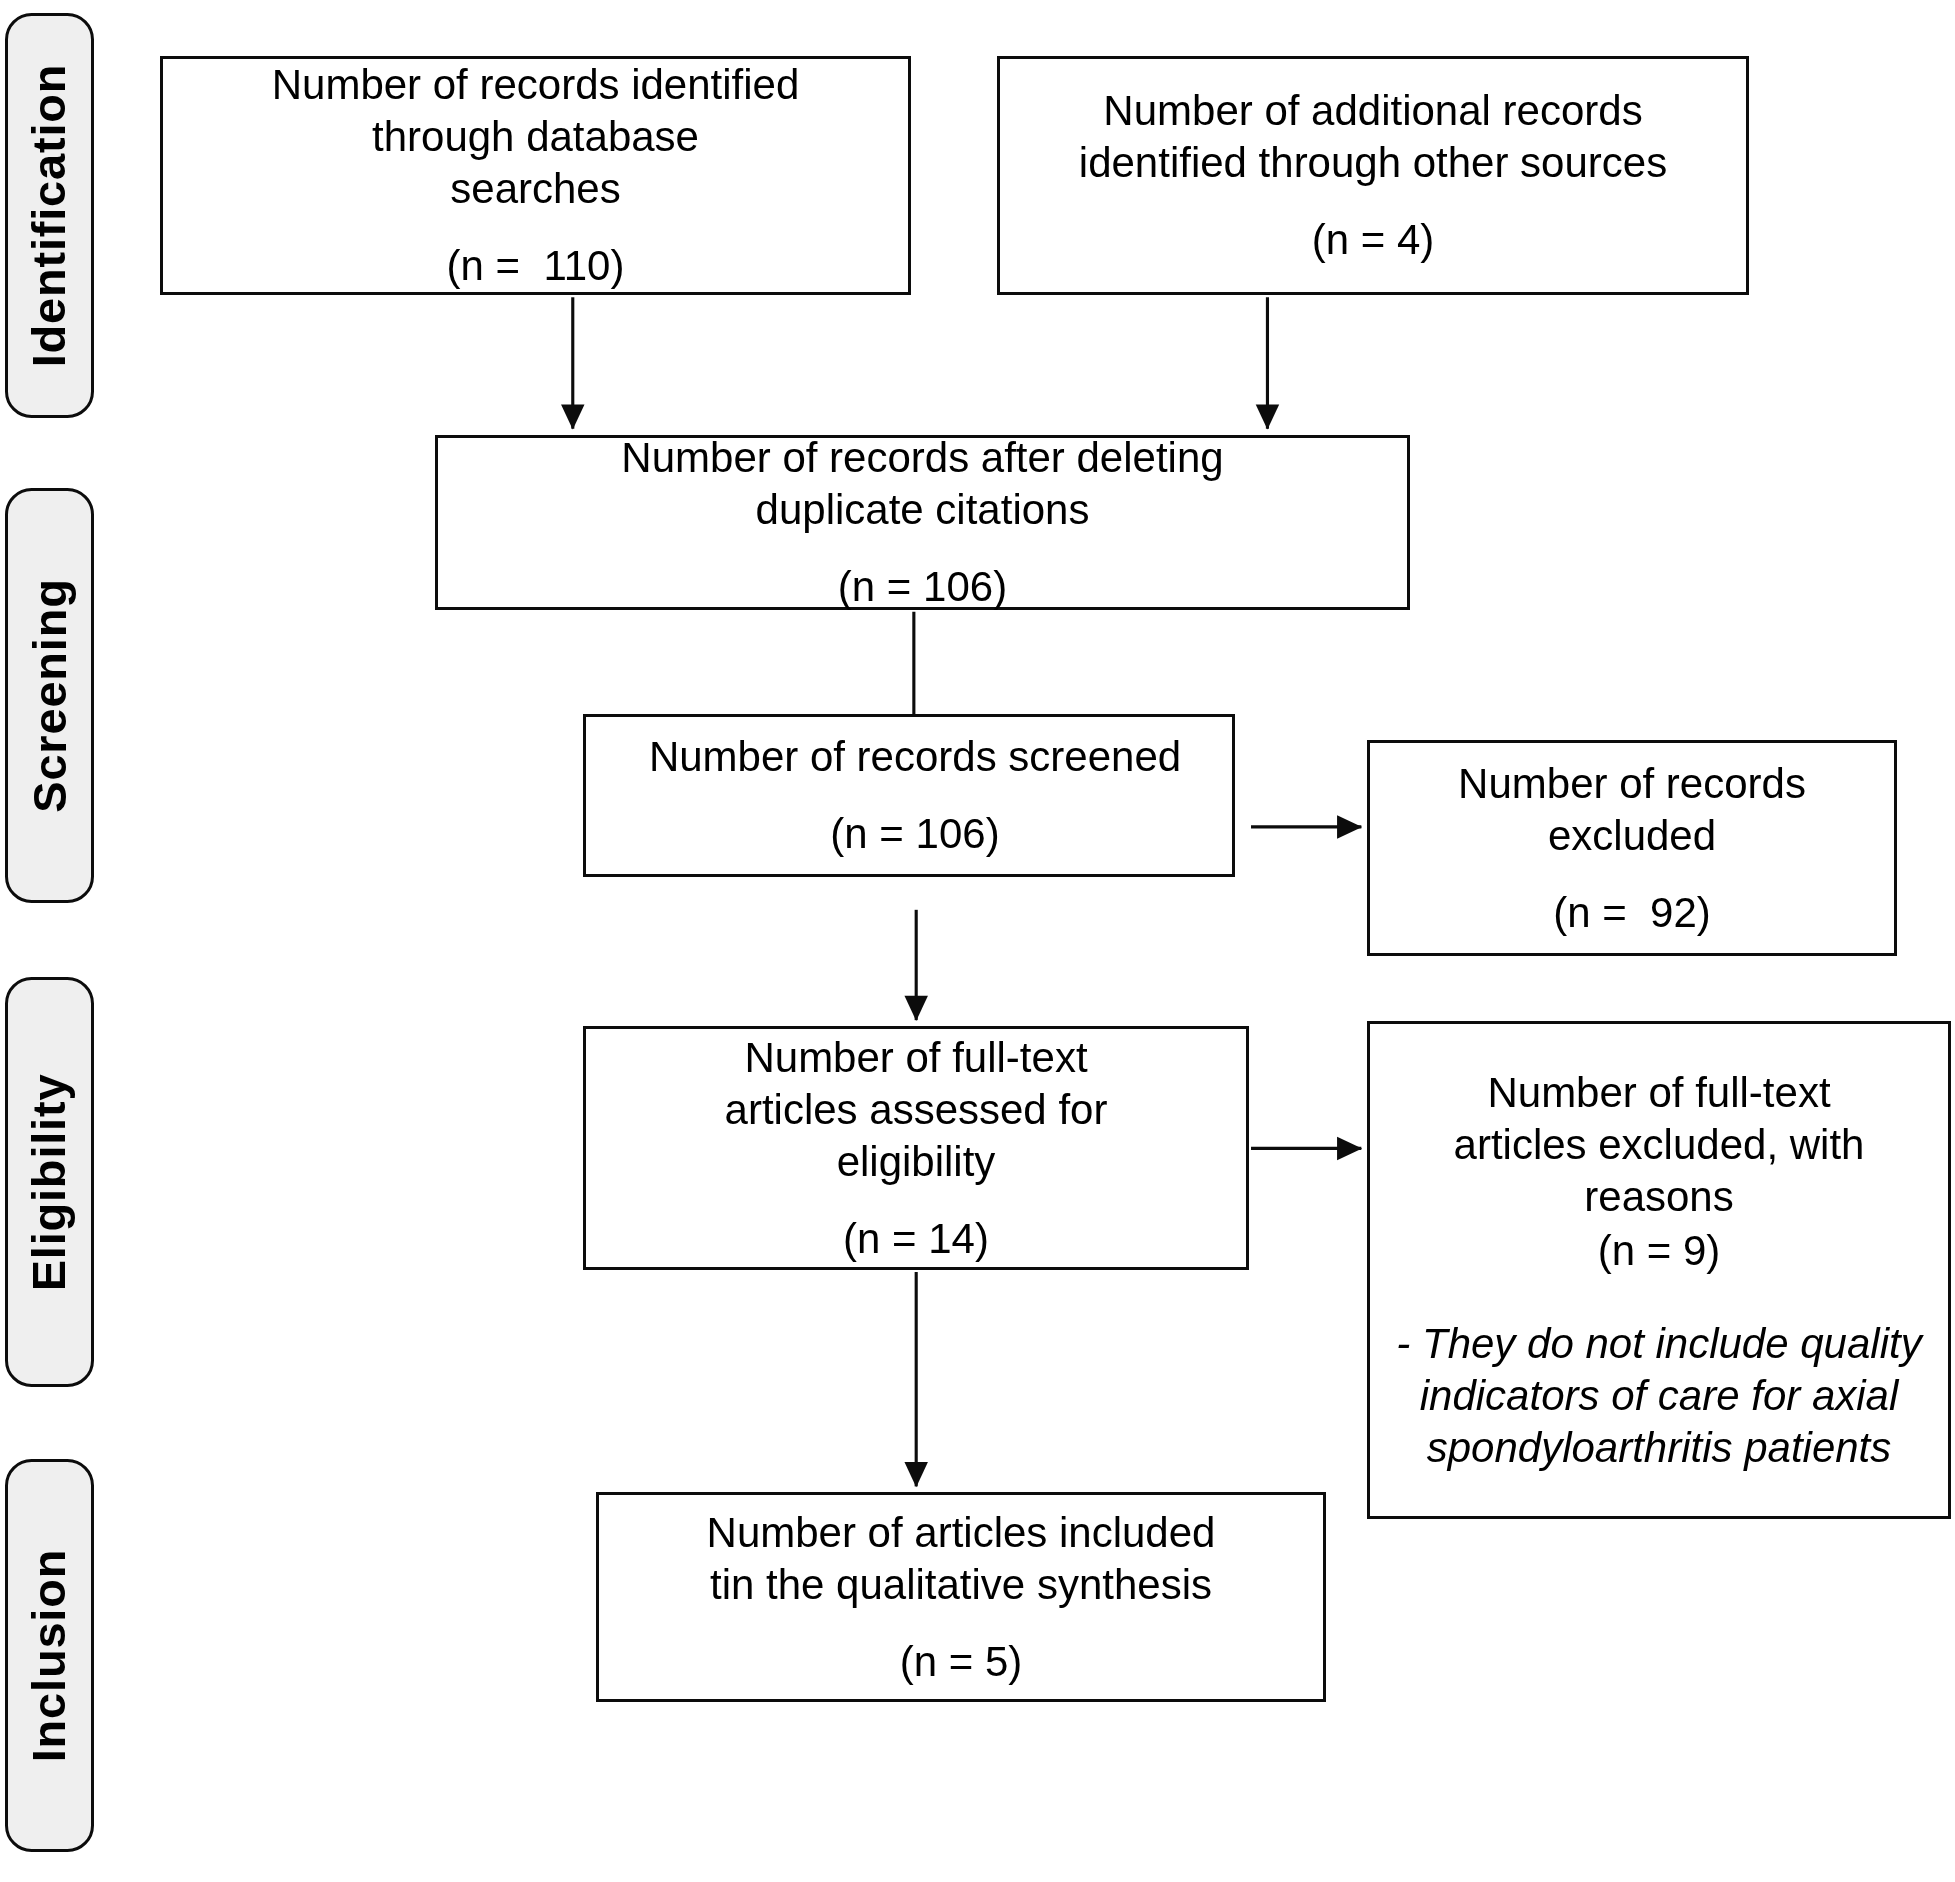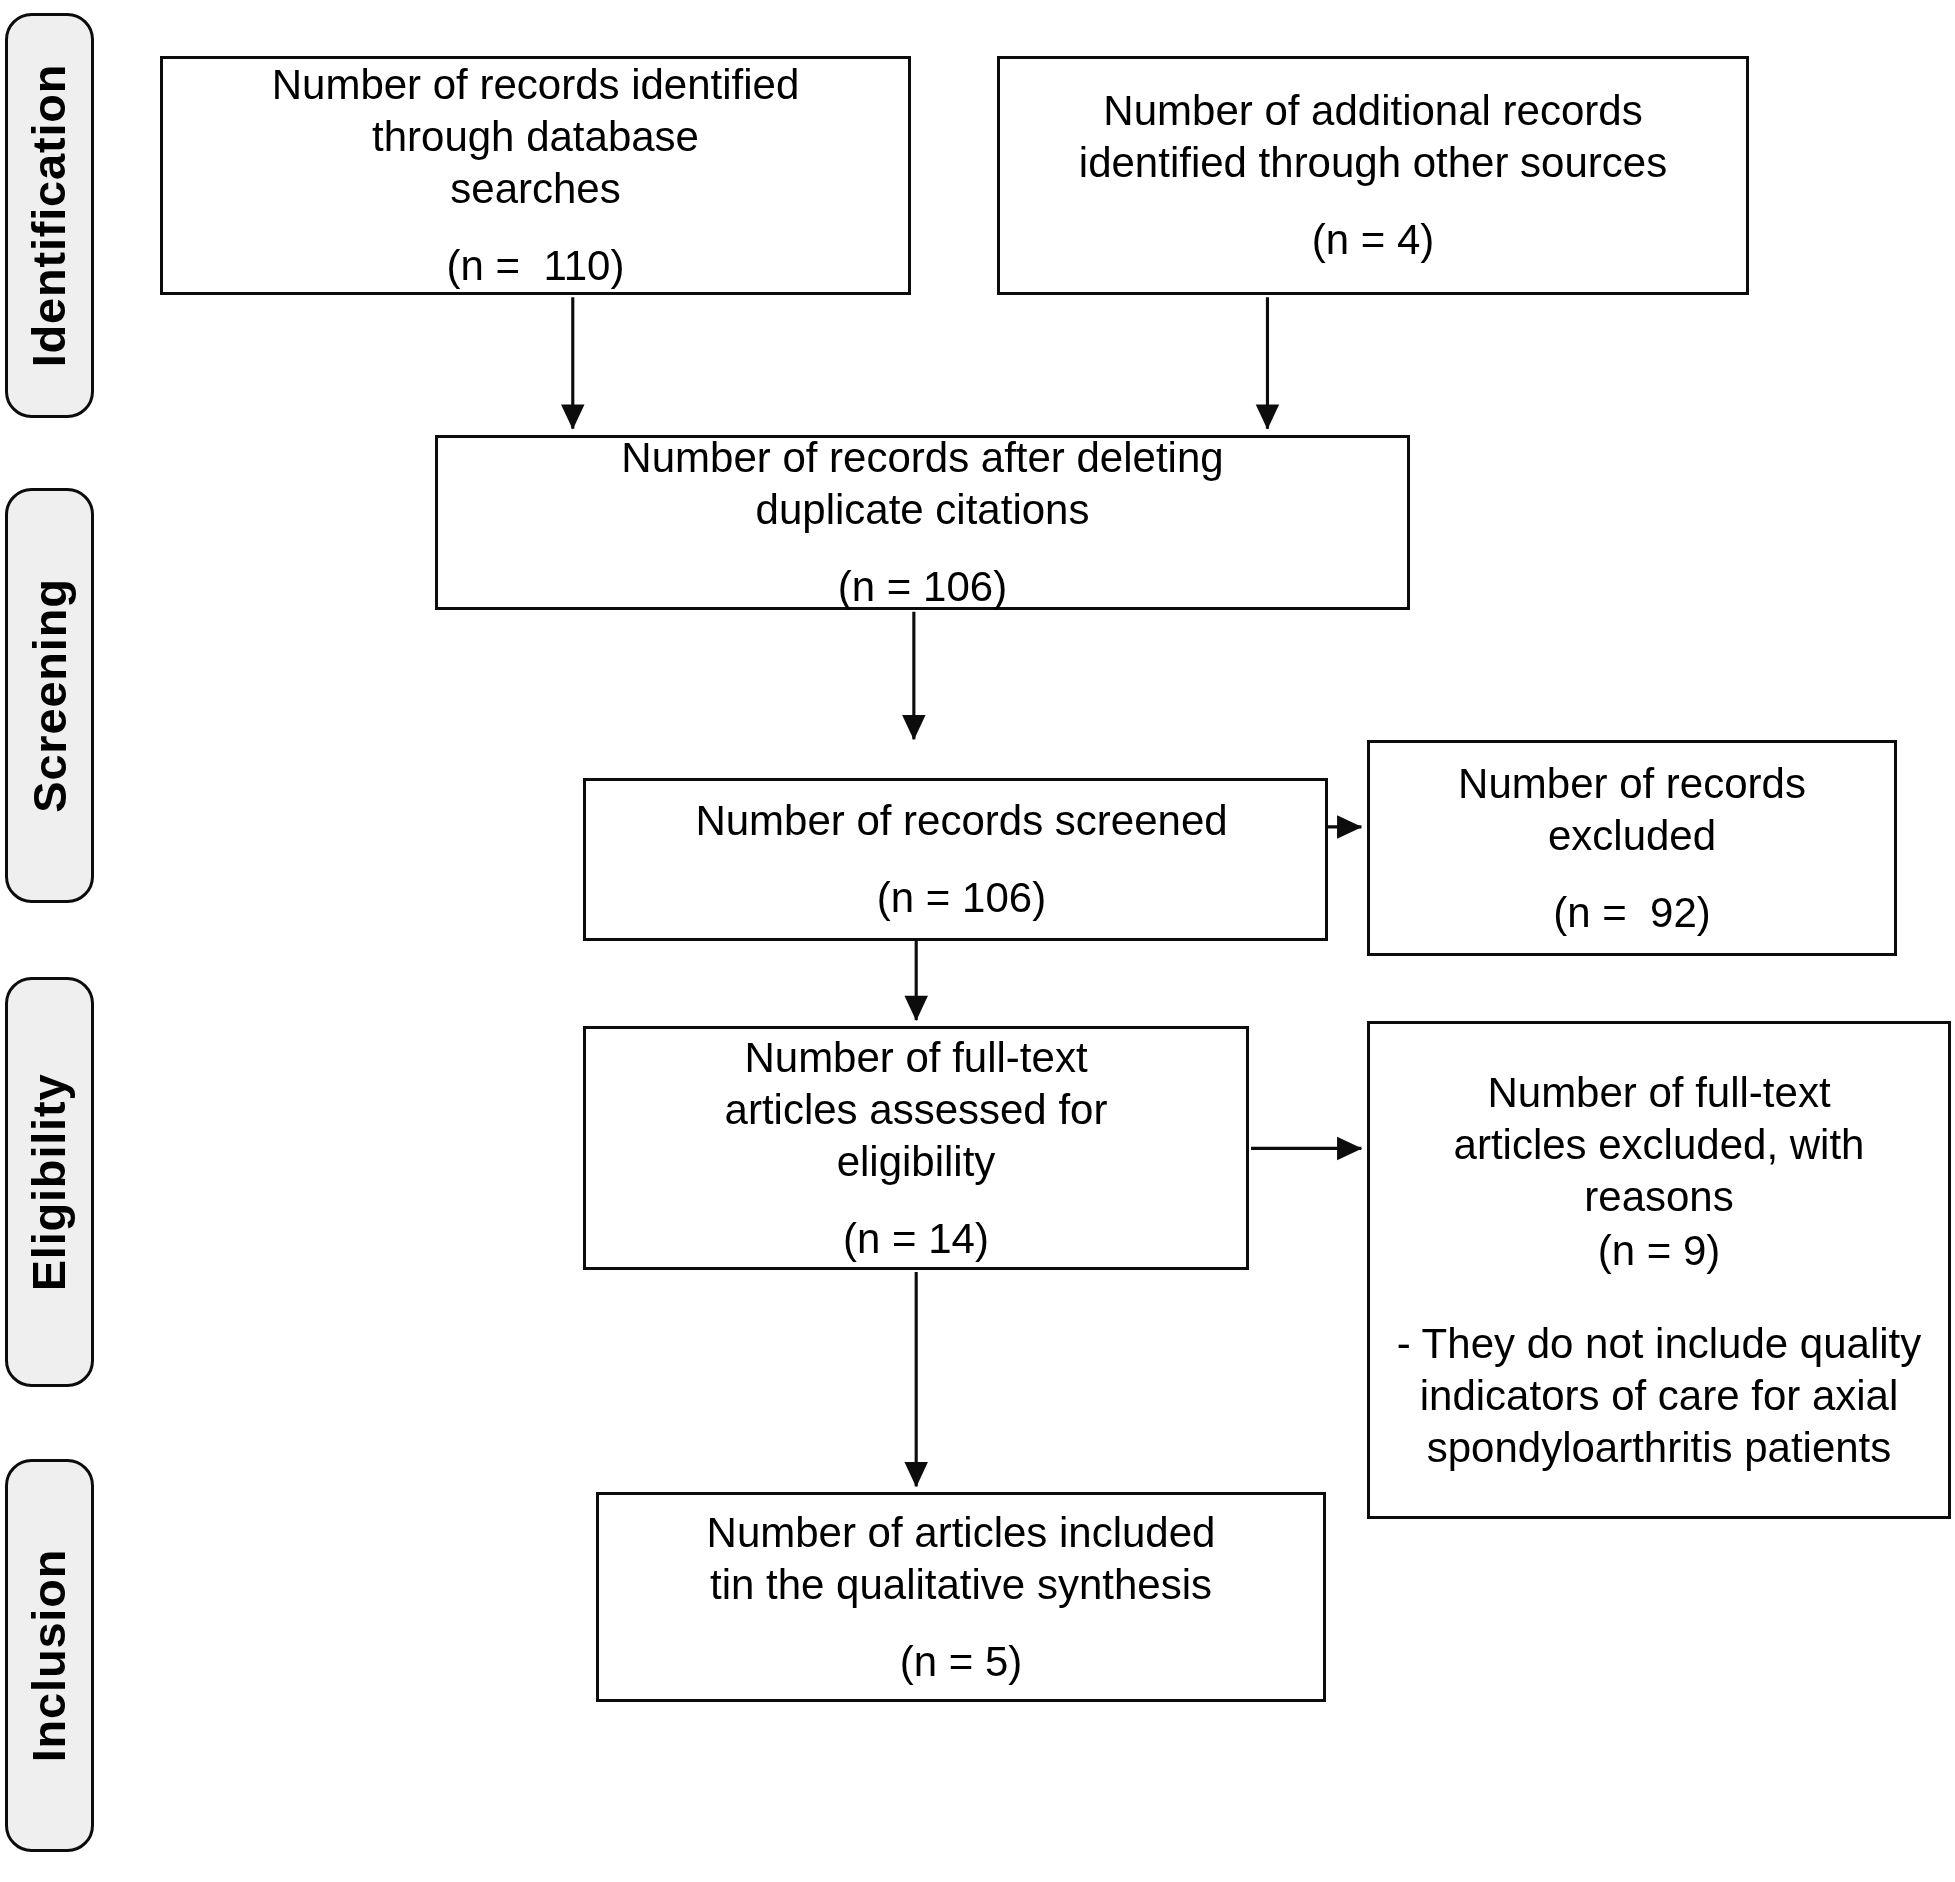--- a/index.html
+++ b/index.html
@@ -50,36 +50,36 @@
     text-align: center;
     font-size: 42px;
     line-height: 52px;
   }
   .fbox .line { white-space: pre; }
   .fbox .nline {
     white-space: pre;
     margin-top: 25px;
   }
   .fbox .nline.tight { margin-top: 2px; }
-  .fbox .reasons { margin-top: 41px; }
+  .fbox .reasons { margin-top: 41px; font-style: italic; }
   #arrows {
     position: absolute;
     left: 0;
     top: 0;
     pointer-events: none;
   }
   #stage-identification { top: 12.5px;  height: 405px; }
   #stage-screening      { top: 488px; height: 415px; }
   #stage-eligibility    { top: 977px; height: 410px; }
   #stage-inclusion      { top: 1459px; height: 393px; }
 
   #box-identified        { left: 160px;  top: 56px;   width: 751px; height: 239px; }
   #box-additional        { left: 962px; top: 56px;   width: 752px; height: 239px; margin-left: 35px; }
   #box-deduplicated      { left: 435px;  top: 435px;  width: 975px; height: 175px; }
-  #box-screened          { left: 583px;  top: 778px;  width: 745px; height: 163px; padding-left: 12px; }
+  #box-screened          { left: 583px;  top: 714px;  width: 652px; height: 163px; padding-left: 12px; }
   #box-excluded          { left: 1367px; top: 740px;  width: 530px; height: 216px; }
   #box-fulltext          { left: 583px;  top: 1026px; width: 666px; height: 244px; }
   #box-fulltext-excluded { left: 1367px; top: 1021px; width: 584px; height: 498px; }
   #box-included          { left: 596px;  top: 1492px; width: 730px; height: 210px; }
 </style>
 </head>
 <body>
 
 <div id="canvas">
 

